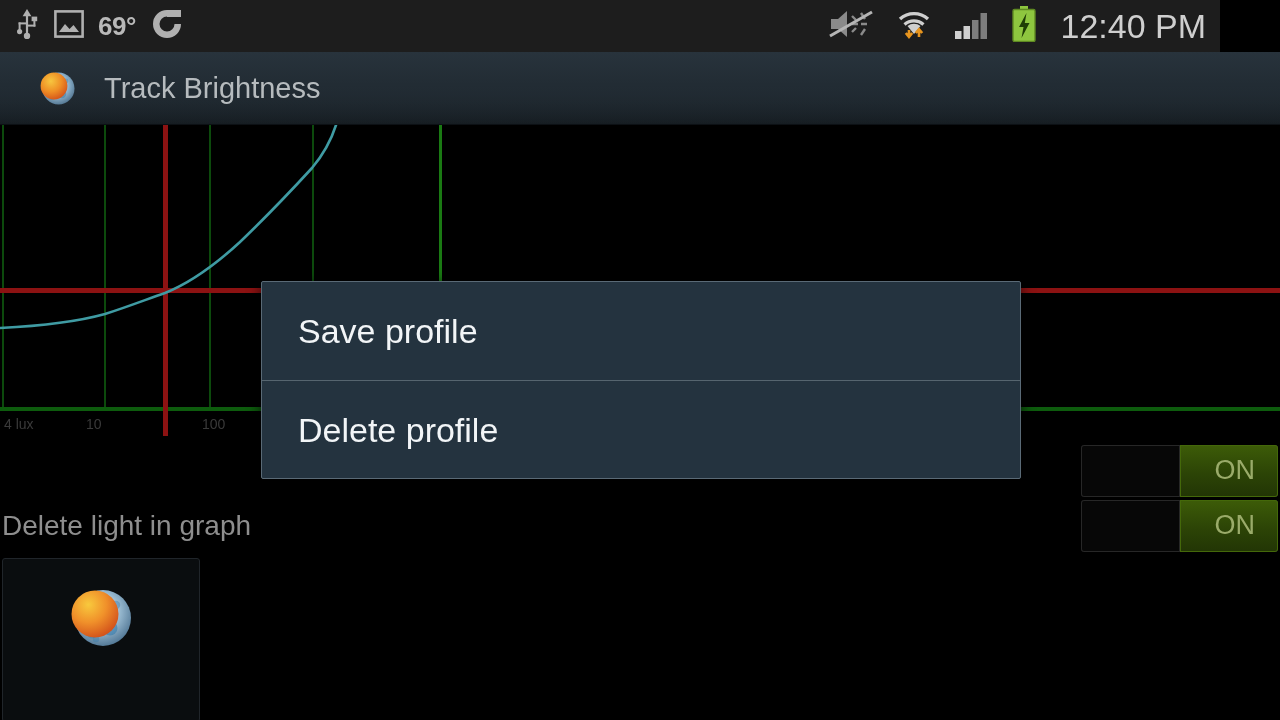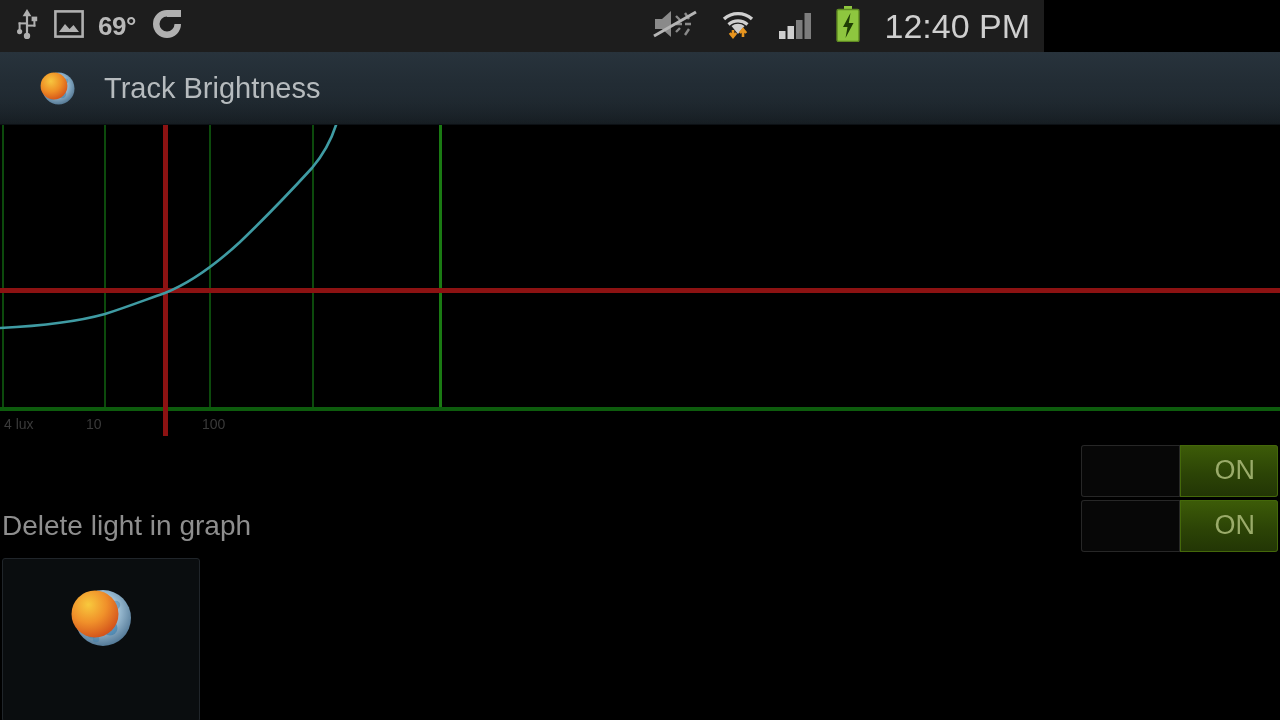--- a/index.html
+++ b/index.html
@@ -12,21 +12,21 @@
   #screen {
     position: relative;
     width: 1280px; height: 720px;
     background: #000000;
     overflow: hidden;
   }
 
   
   #statusbar {
     position: absolute; left: 0; top: 0;
-    width: 1044px; height: 52px;
+    width: 1220px; height: 52px;
     background: #1d1d1d;
     display: flex; align-items: center;
   }
   #status-left {
     display: flex; align-items: center;
     padding-left: 14px; gap: 14px;
   }
   #status-right {
     position: absolute; right: 14px; top: 0;
     height: 52px;
@@ -365,14 +365,23 @@
         <circle cx="39" cy="37" r="28" fill="url(#moonGrad2)"></circle>
         <circle cx="46" cy="47" r="7.5" fill="#2f79ab" opacity="0.55"></circle>
         <circle cx="28" cy="52" r="5.4" fill="#2f79ab" opacity="0.45"></circle>
         <circle cx="52" cy="24" r="4.2" fill="#2f79ab" opacity="0.40"></circle>
         <circle cx="32" cy="58" r="3.2" fill="#2f79ab" opacity="0.35"></circle>
         <circle cx="31" cy="33" r="23.5" fill="url(#sunGrad2)"></circle>
       </svg>
     </span>
   </div>
 
+  <div id="dialog">
+    <div class="dlg-item">
+      <span>Save profile</span>
+    </div>
+    <div id="dlg-divider"></div>
+    <div class="dlg-item">
+      <span>Delete profile</span>
+    </div>
+  </div>
 
 </div>
 
 </body></html>

